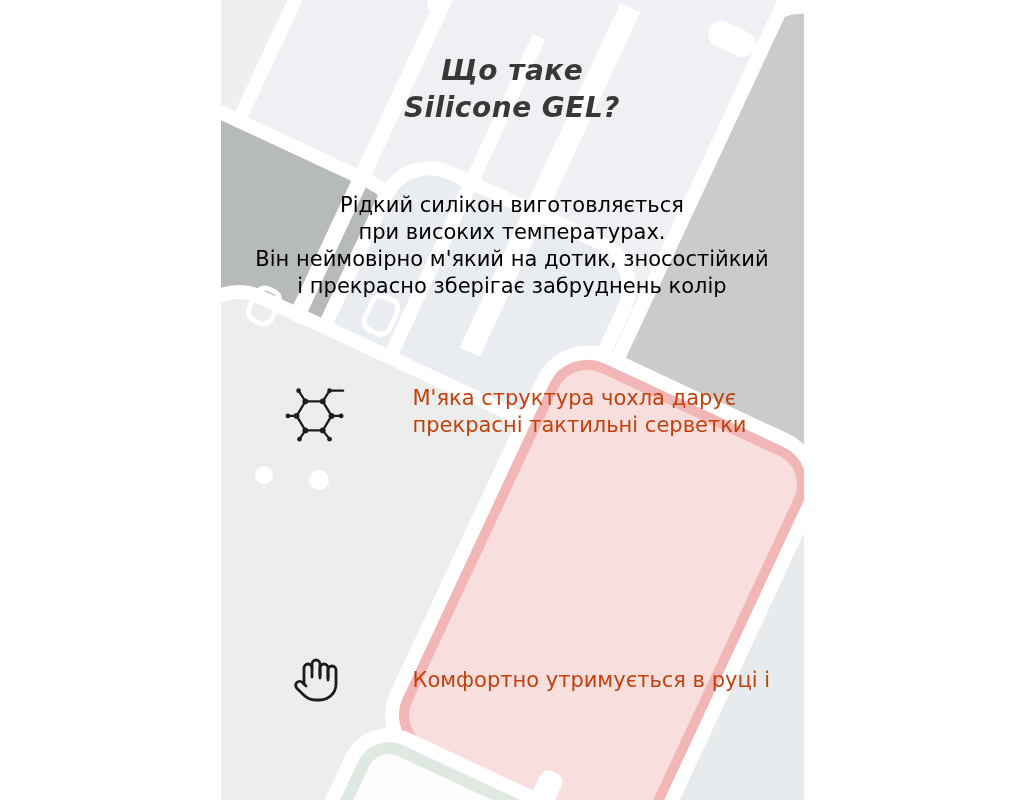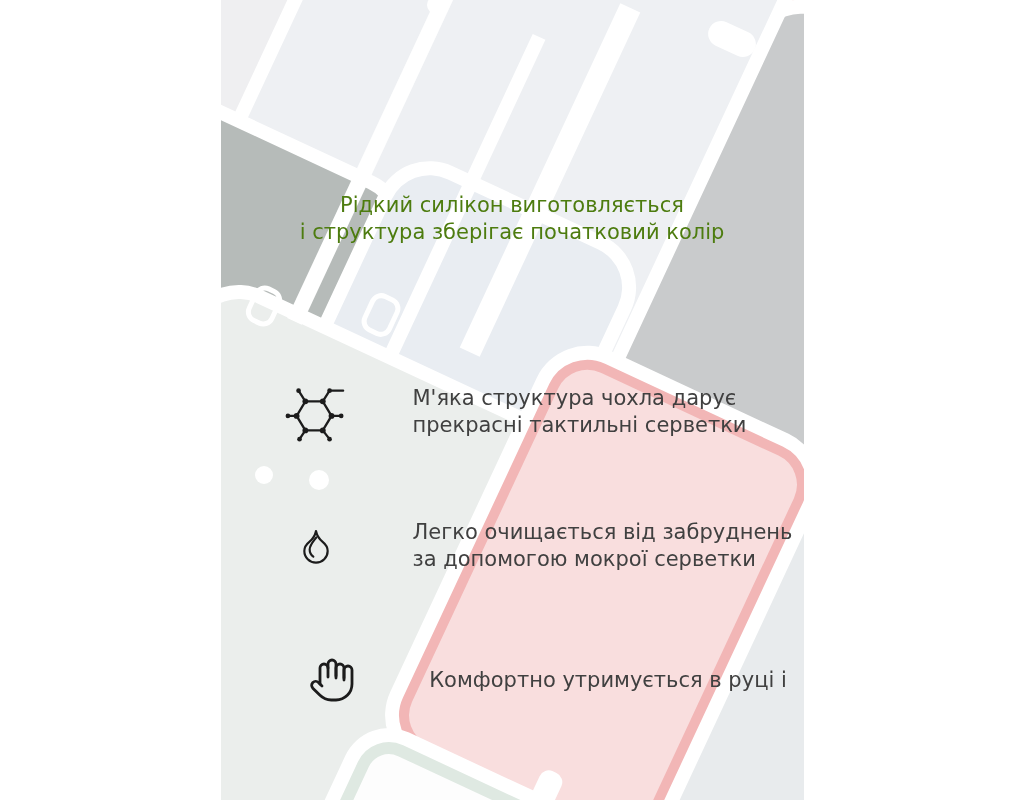--- a/index.html
+++ b/index.html
@@ -45,29 +45,29 @@
   .r3 { left:486px; top:26px;  width:50px; height:26px; }
   .t9 { left:312px; top:770px; width:24px; height:46px; border-radius:10px; }
 
   
   .content { position:absolute; inset:0; z-index:5; }
   .title { position:absolute; top:52px; left:0; width:100%; text-align:center;
            font-weight:bold; font-style:italic; font-size:28px; line-height:37px;
            color:#383838; letter-spacing:.5px; }
   .title span { display:block; }
   .intro { position:absolute; top:192px; left:-60px; width:703px; text-align:center;
-           font-size:21px; line-height:27px; color:#4d7c0f; }
+           font-size:21px; line-height:27px; color:#000000; }
   .intro span { display:block; }
 
   .row { position:absolute; left:62px; right:0; height:72px;
          display:flex; align-items:center; gap:64px; }
-  .row1 { top:376px; } .row2 { top:510px; } .row3 { top:644px;justify-content:center; }
+  .row1 { top:376px; } .row2 { top:510px; } .row3 { top:644px; }
   .icon-box { width:66px; height:66px; display:flex; align-items:center;
               justify-content:center; flex:0 0 66px; }
-  .row-text { font-size:21px; line-height:27px; color:#404040; }
+  .row-text { font-size:21px; line-height:27px; color:#c2410c; }
   .row-text span { display:block; }
   svg { display:block; }
 </style>
 </head>
 <body>
 
 <div class="stage">
 
   <div class="piece p1"></div>
   <div class="piece p3"></div>
@@ -88,24 +88,30 @@
   <div class="cam-circle c1"></div>
   <div class="cam-circle c2"></div>
   <div class="cam-circle c3"></div>
   <div class="cam-hole h5"></div>
   <div class="cam-hole h7"></div>
   <div class="cam-rect r3"></div>
   <div class="cam-rect t9"></div>
 
   <div class="content">
 
+    <h1 class="title">
+      <span>Що таке</span>
+      <span>Silicone GEL?</span>
+    </h1>
 
     <p class="intro">
       <span>Рідкий силікон виготовляється</span>
-      <span>і структура зберігає початковий колір</span>
+      <span>при високих температурах.</span>
+      <span>Він неймовірно м'який на дотик, зносостійкий</span>
+      <span>і прекрасно зберігає забруднень колір</span>
     </p>
 
     <div class="row row1">
       <div class="icon-box">
         <svg width="62" height="62" viewBox="0 0 64 64" fill="none" stroke="#1c1c1c" stroke-width="2.4" stroke-linecap="round">
           <path d="M48 36 L39 21 L21 21 L12 36 L21 51 L39 51 Z"></path>
           <path d="M12 36 L3 36"></path>
           <path d="M21 21 L14 10"></path>
           <path d="M21 51 L15 60"></path>
           <path d="M39 51 L46 60"></path>
@@ -126,32 +132,20 @@
               <circle cx="46" cy="10" r="2.4"></circle>
           </g>
         </svg>
       </div>
       <div class="row-text">
         <span>М'яка структура чохла дарує</span>
         <span>прекрасні тактильні серветки</span>
       </div>
     </div>
 
-    <div class="row row2">
-      <div class="icon-box">
-        <svg width="40" height="56" viewBox="0 0 24 24" fill="none" stroke="#1c1c1c" stroke-width="1.3" stroke-linecap="round" stroke-linejoin="round">
-          <path d="M12 22a7 7 0 0 0 7-7c0-2-1-3.9-3-5.5s-3.5-4-4-6.5c-.5 2.5-2 4.9-4 6.5C6 11.1 5 13 5 15a7 7 0 0 0 7 7z"></path>
-          <path d="M12.2 6.8C10.6 9 8.2 11.3 8.2 14.1c0 1.8.9 3.4 2.2 4.3"></path>
-        </svg>
-      </div>
-      <div class="row-text">
-        <span>Легко очищається від забруднень</span>
-        <span>за допомогою мокрої серветки</span>
-      </div>
-    </div>
 
     <div class="row row3">
       <div class="icon-box">
         <svg width="48" height="56" viewBox="0 0 24 24" fill="none" stroke="#1c1c1c" stroke-width="1.4" stroke-linecap="round" stroke-linejoin="round">
           <path d="M18 11V6a2 2 0 0 0-4 0v5"></path>
           <path d="M14 10V4a2 2 0 0 0-4 0v2"></path>
           <path d="M10 10.5V6a2 2 0 0 0-4 0v8"></path>
           <path d="m7 15-1.76-1.76a2 2 0 0 0-2.83 2.83l3.6 3.6A8 8 0 0 0 12 22h2a8 8 0 0 0 8-8V7a2 2 0 0 0-4 0v5"></path>
         </svg>
       </div>

